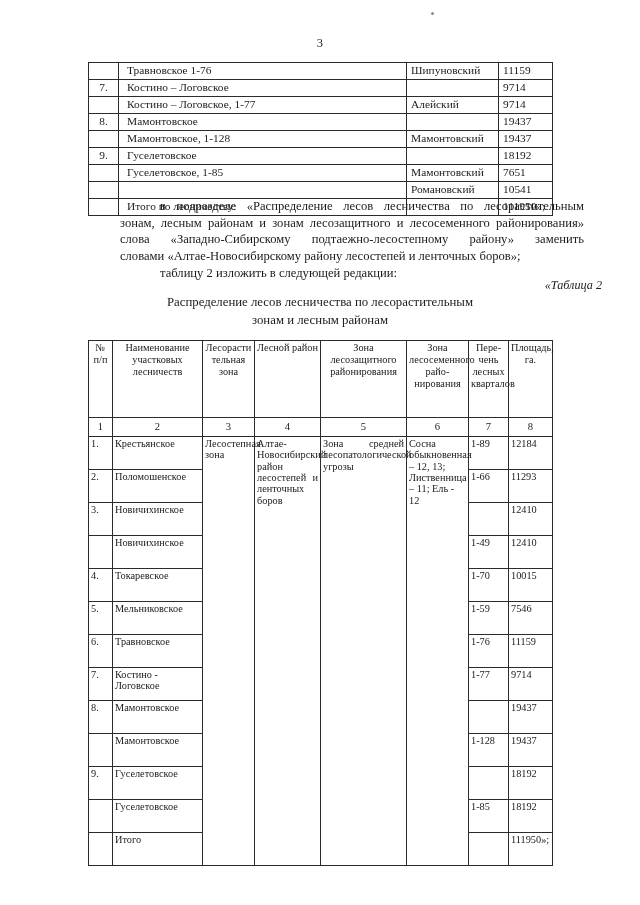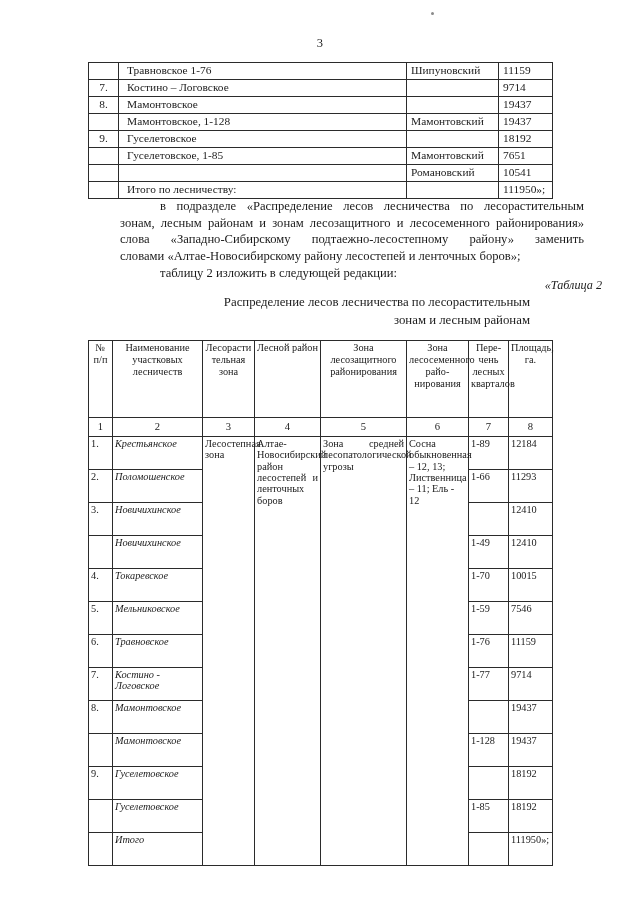--- a/index.html
+++ b/index.html
@@ -95,21 +95,21 @@
     top: 278px;
     text-align: right;
     font-size: 12.2px;
     font-style: italic;
   }
   .table-title {
     position: absolute;
     left: 110px;
     width: 420px;
     top: 294px;
-    text-align: right;
+    text-align: center;
     font-size: 12.8px;
     line-height: 1.4;
   }
 
   
   .main-table {
     position: absolute;
     left: 88px;
     top: 340px;
     width: 464px;
@@ -138,21 +138,21 @@
   .numrow td {
     text-align: center;
     height: 16px;
     vertical-align: middle;
     font-size: 10.6px;
   }
   .body-row td {
     height: 30px;
     vertical-align: top;
   }
-  .cell-name { padding-left: 4px; font-size: 10.6px; padding-top: 3px; font-style: italic; }
+  .cell-name { padding-left: 4px; font-size: 10.6px; padding-top: 3px; }
   .cell-idx  { text-align: left; padding-left: 2px; font-size: 10.6px; padding-top: 3px; }
   .cell-q    { padding-left: 3px; font-size: 10.6px; padding-top: 3px; }
   .cell-area { padding-left: 3px; font-size: 10.6px; padding-top: 3px; }
   .cell-zone  { font-size: 9.8px; line-height: 1.1; vertical-align: middle; padding: 0 2px; }
   .cell-zone.just { text-align: justify; text-align-last: justify; }
   .cell-zone.jfill { text-align: justify; }
   .cell-merge-mid { vertical-align: middle; }
 </style>
 </head>
 <body>
@@ -174,20 +174,26 @@
       <tr>
         <td class="tt-num"></td>
         <td class="tt-name">Травновское 1-76</td>
         <td class="tt-dist">Шипуновский</td>
         <td class="tt-area">11159</td>
       </tr>
       <tr>
         <td class="tt-num">7.</td>
         <td class="tt-name">Костино – Логовское</td>
         <td class="tt-dist"></td>
+        <td class="tt-area">9714</td>
+      </tr>
+      <tr>
+        <td class="tt-num"></td>
+        <td class="tt-name">Костино – Логовское, 1-77</td>
+        <td class="tt-dist">Алейский</td>
         <td class="tt-area">9714</td>
       </tr>
       <tr>
         <td class="tt-num">8.</td>
         <td class="tt-name">Мамонтовское</td>
         <td class="tt-dist"></td>
         <td class="tt-area">19437</td>
       </tr>
       <tr>
         <td class="tt-num"></td>

